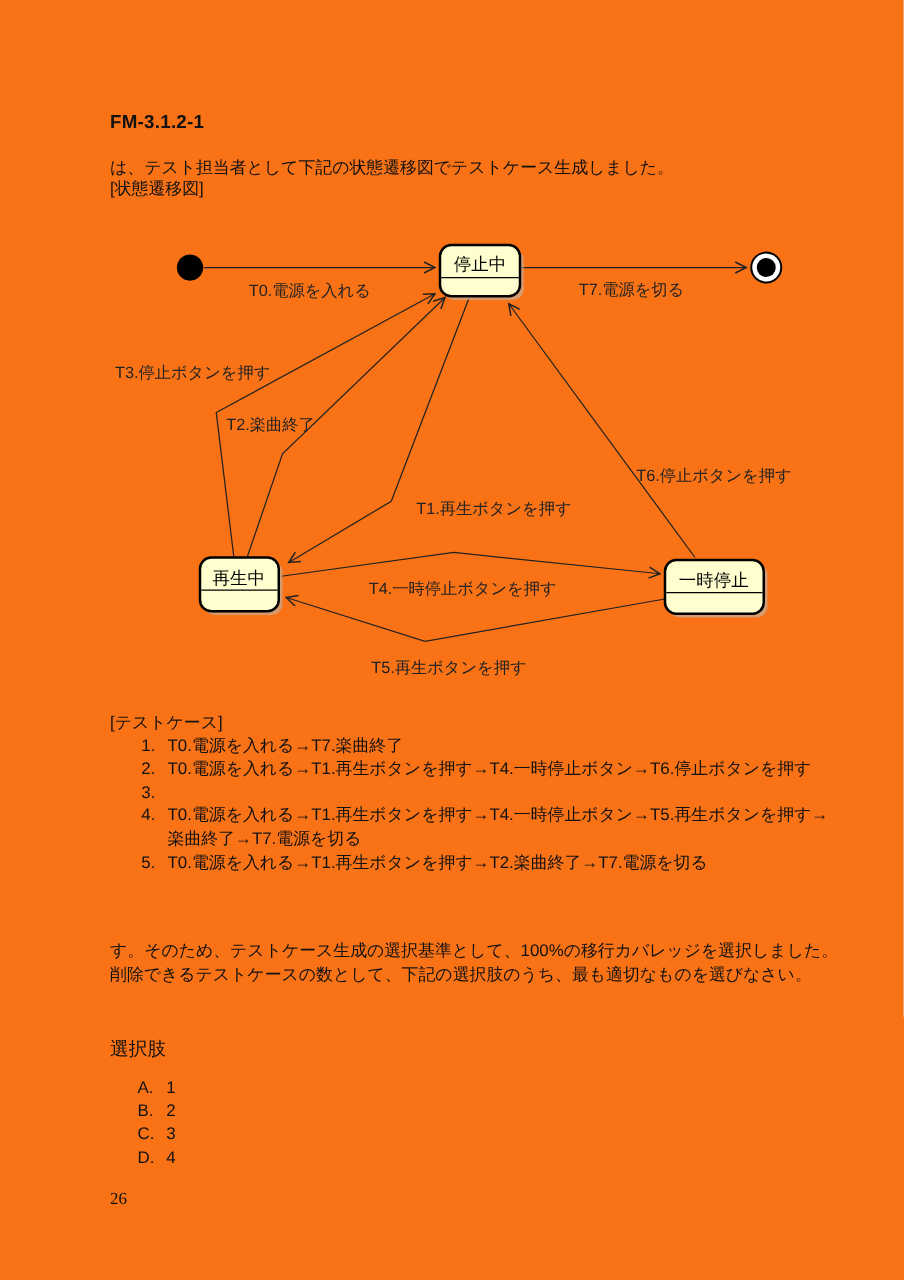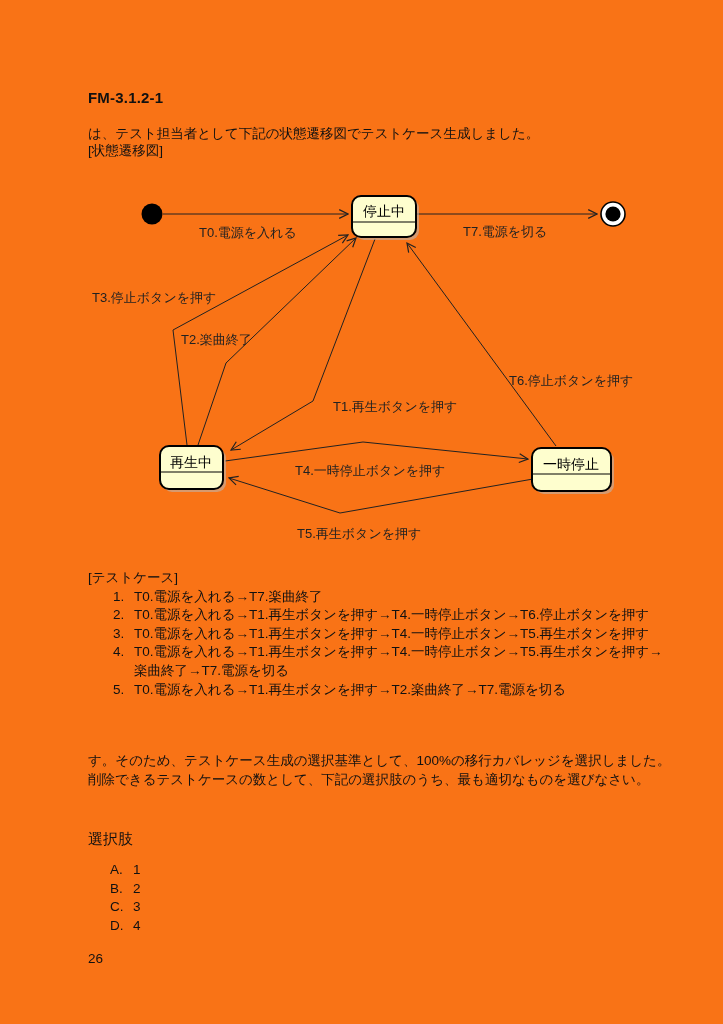--- a/index.html
+++ b/index.html
@@ -14,21 +14,21 @@
   .intro{left:88px;top:126px;font-size:13.5px;line-height:16.8px;}
   .diagram-svg{left:0;top:185px;}
   .tc{left:88px;top:569px;font-size:13.5px;line-height:18.6px;}
   .tc-item{display:flex;}
   .tc-no{margin-left:25px;width:21px;flex:0 0 21px;}
   .q{left:88px;top:752px;font-size:13.5px;line-height:18.6px;}
   .choices-head{left:88px;top:830px;font-size:15px;}
   .choices{left:110px;top:861px;font-size:13.5px;line-height:18.6px;}
   .choice-row{display:flex;}
   .choice-label{width:23px;flex:0 0 23px;}
-  .page-num{left:88px;top:951px;font-size:13.5px;}
+  .page-num{left:88px;top:951px;font-size:13.5px;font-family:Liberation Serif, serif;}
   svg text{font-family:"Liberation Sans","DejaVu Sans",sans-serif;}
   .edge{stroke:#222;stroke-width:1;fill:none;}
   .state-rect{stroke:#000;stroke-width:2;}
   .state-shadow{fill:#b9b9b9;opacity:.55;}
   .state-divider{stroke:#000;stroke-width:1;}
   .state-label{font-size:14px;fill:#000;text-anchor:middle;}
   .edge-label{font-size:13px;fill:#222;}
 </style>
 </head>
 <body>
@@ -106,21 +106,20 @@
     </div>
     <div class="tc-item">
       <span class="tc-no">2.</span>
       <div>
         <div class="nowrap">T0.電源を入れる→T1.再生ボタンを押す→T4.一時停止ボタン→T6.停止ボタンを押す</div>
       </div>
     </div>
     <div class="tc-item">
       <span class="tc-no">3.</span>
       <div>
-        <div class="nowrap">T0.電源を入れる→T1.再生ボタンを押す→T4.一時停止ボタン→T5.再生ボタンを押す</div>
       </div>
     </div>
     <div class="tc-item">
       <span class="tc-no">4.</span>
       <div>
         <div class="nowrap">T0.電源を入れる→T1.再生ボタンを押す→T4.一時停止ボタン→T5.再生ボタンを押す→</div>
         <div class="nowrap">楽曲終了→T7.電源を切る</div>
       </div>
     </div>
     <div class="tc-item">

